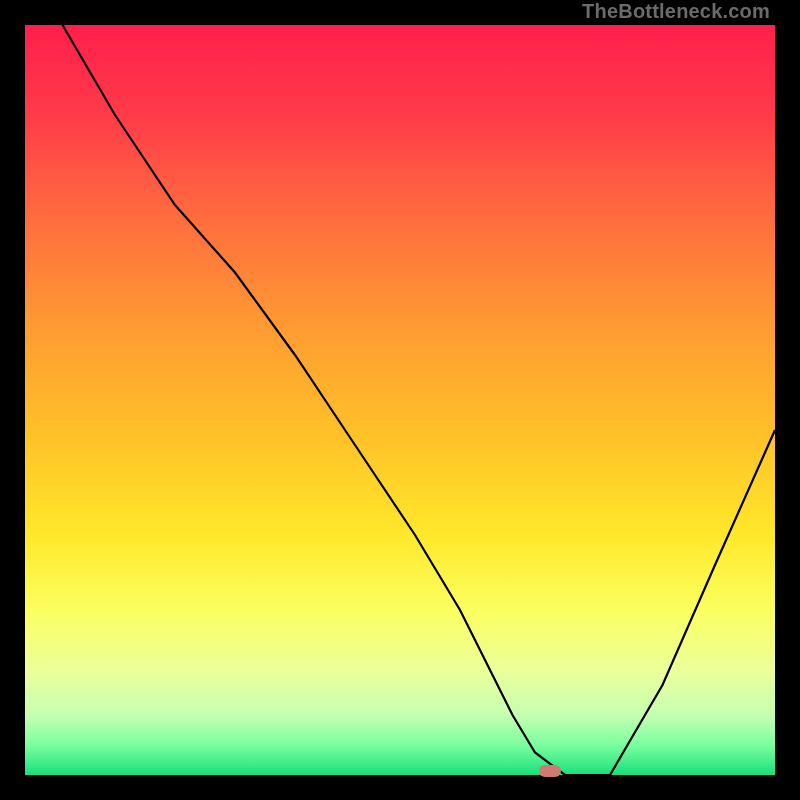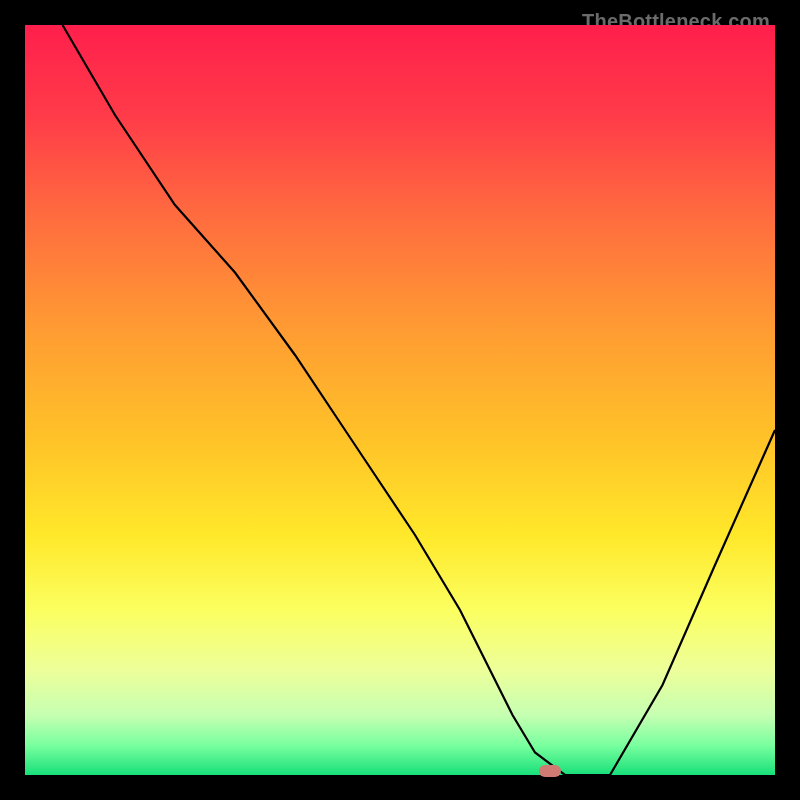--- a/index.html
+++ b/index.html
@@ -33,21 +33,21 @@
   .marker {
     position: absolute;
     width: 22px;
     height: 12px;
     border-radius: 6px;
     transform: translate(-50%, -50%);
     pointer-events: none;
   }
   .watermark {
     position: absolute;
-    top: 10px;
+    top: 0;
     right: 30px;
     font-family: Arial, Helvetica, sans-serif;
     font-size: 20px;
     font-weight: 600;
     color: #6b6b6b;
     letter-spacing: 0.2px;
     user-select: none;
   }
 </style>
 </head>

